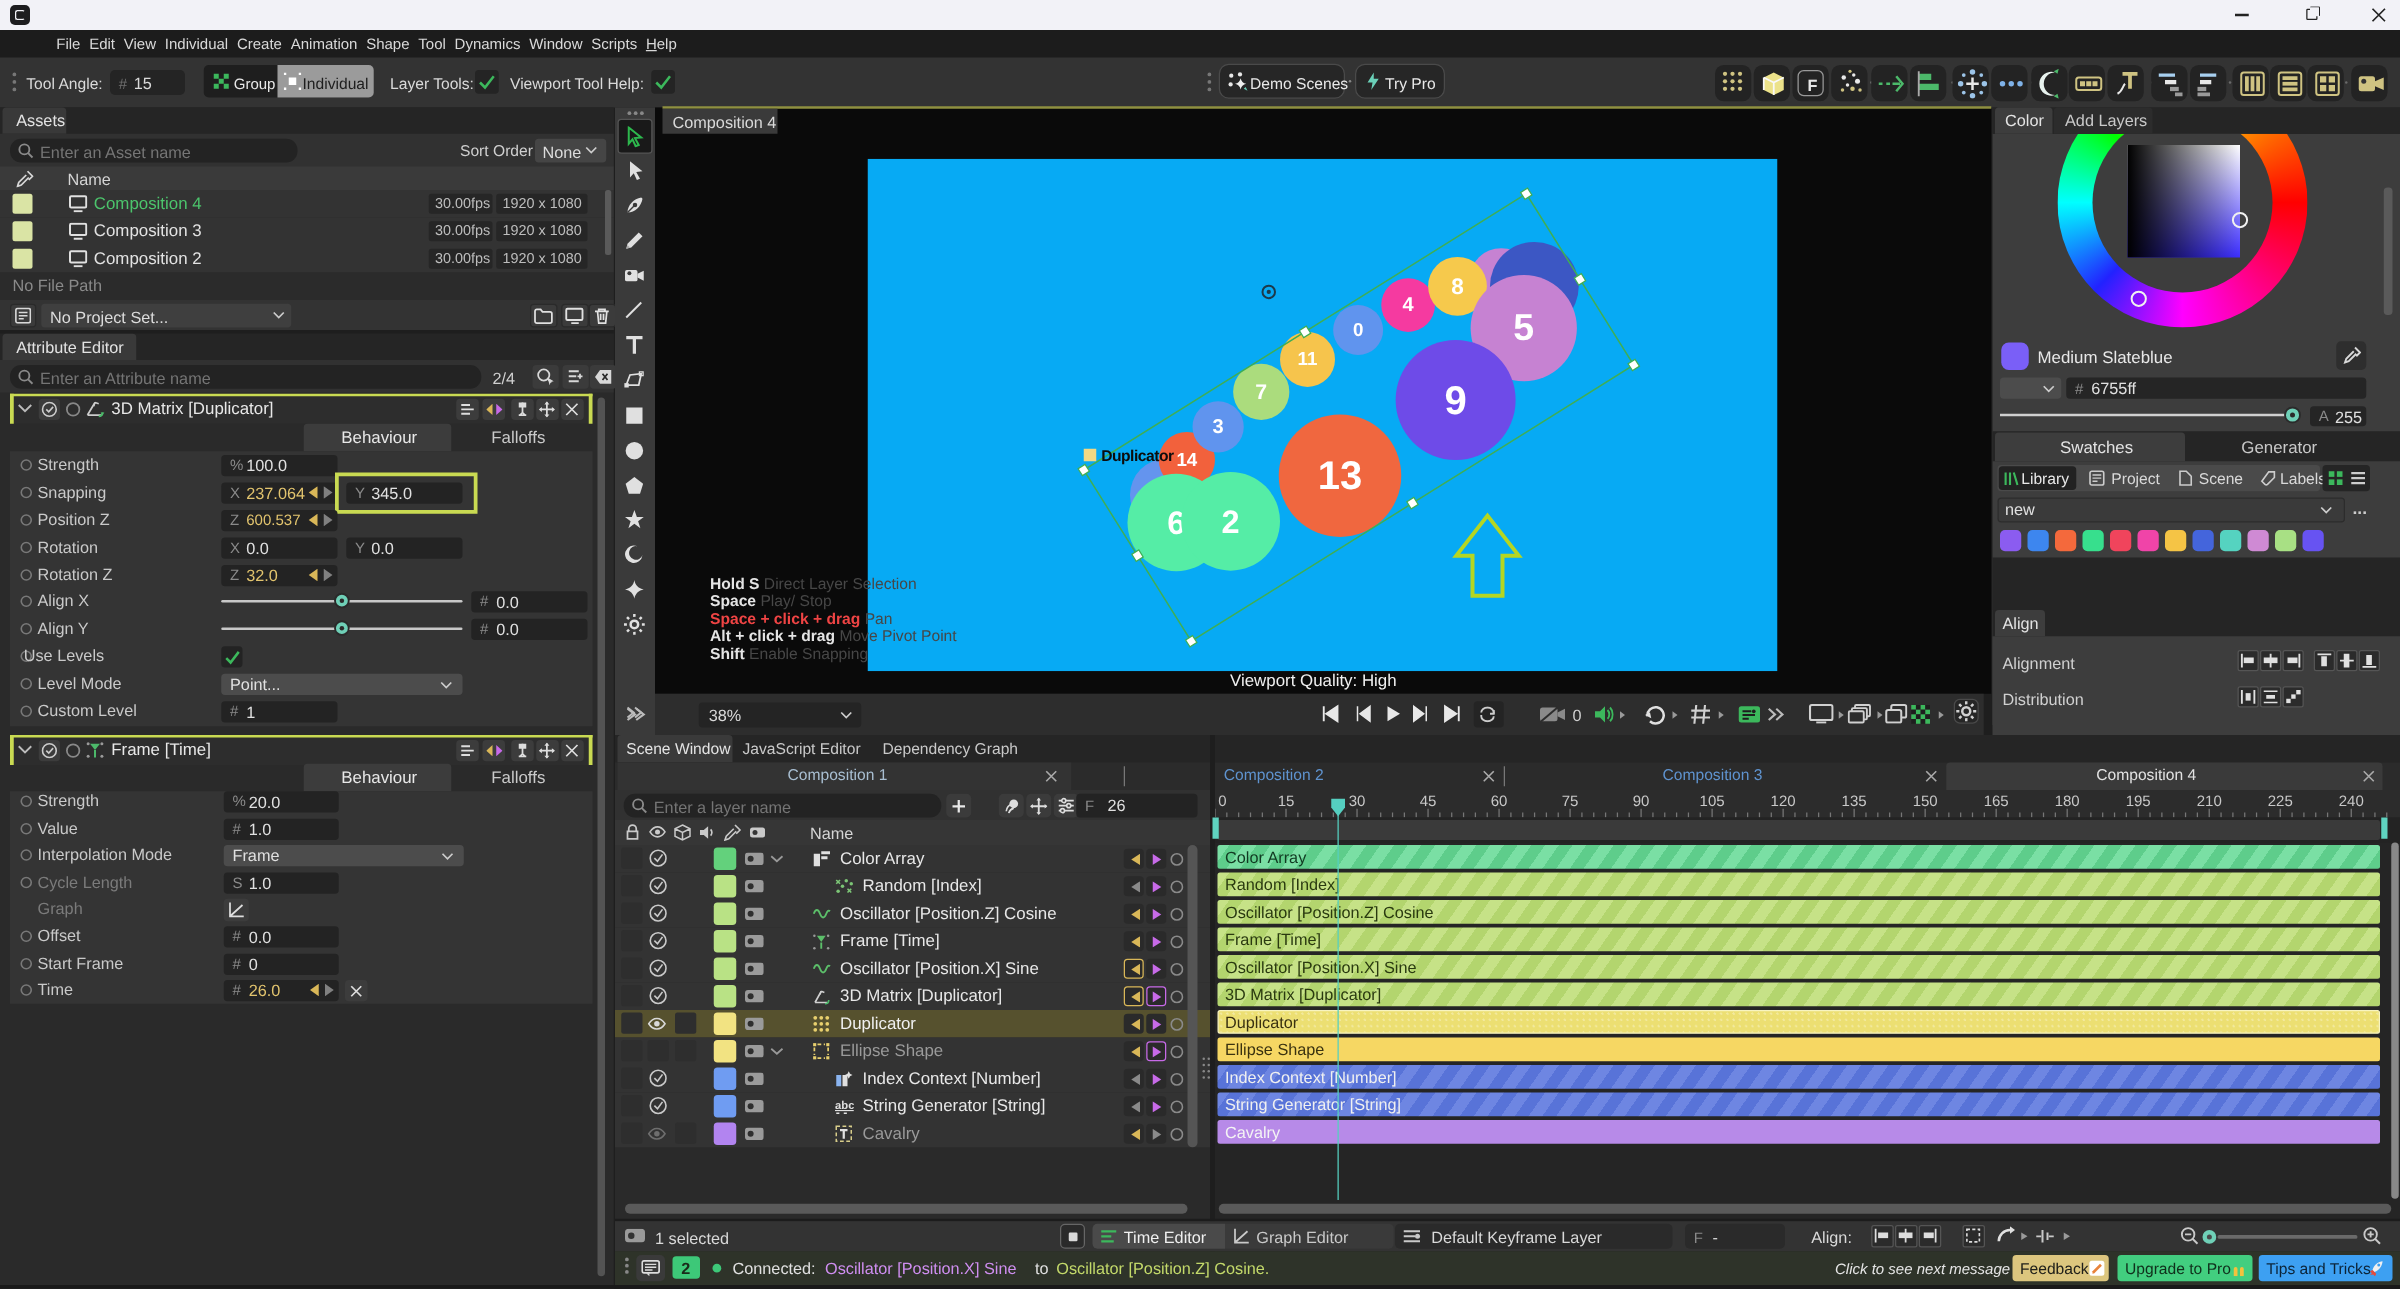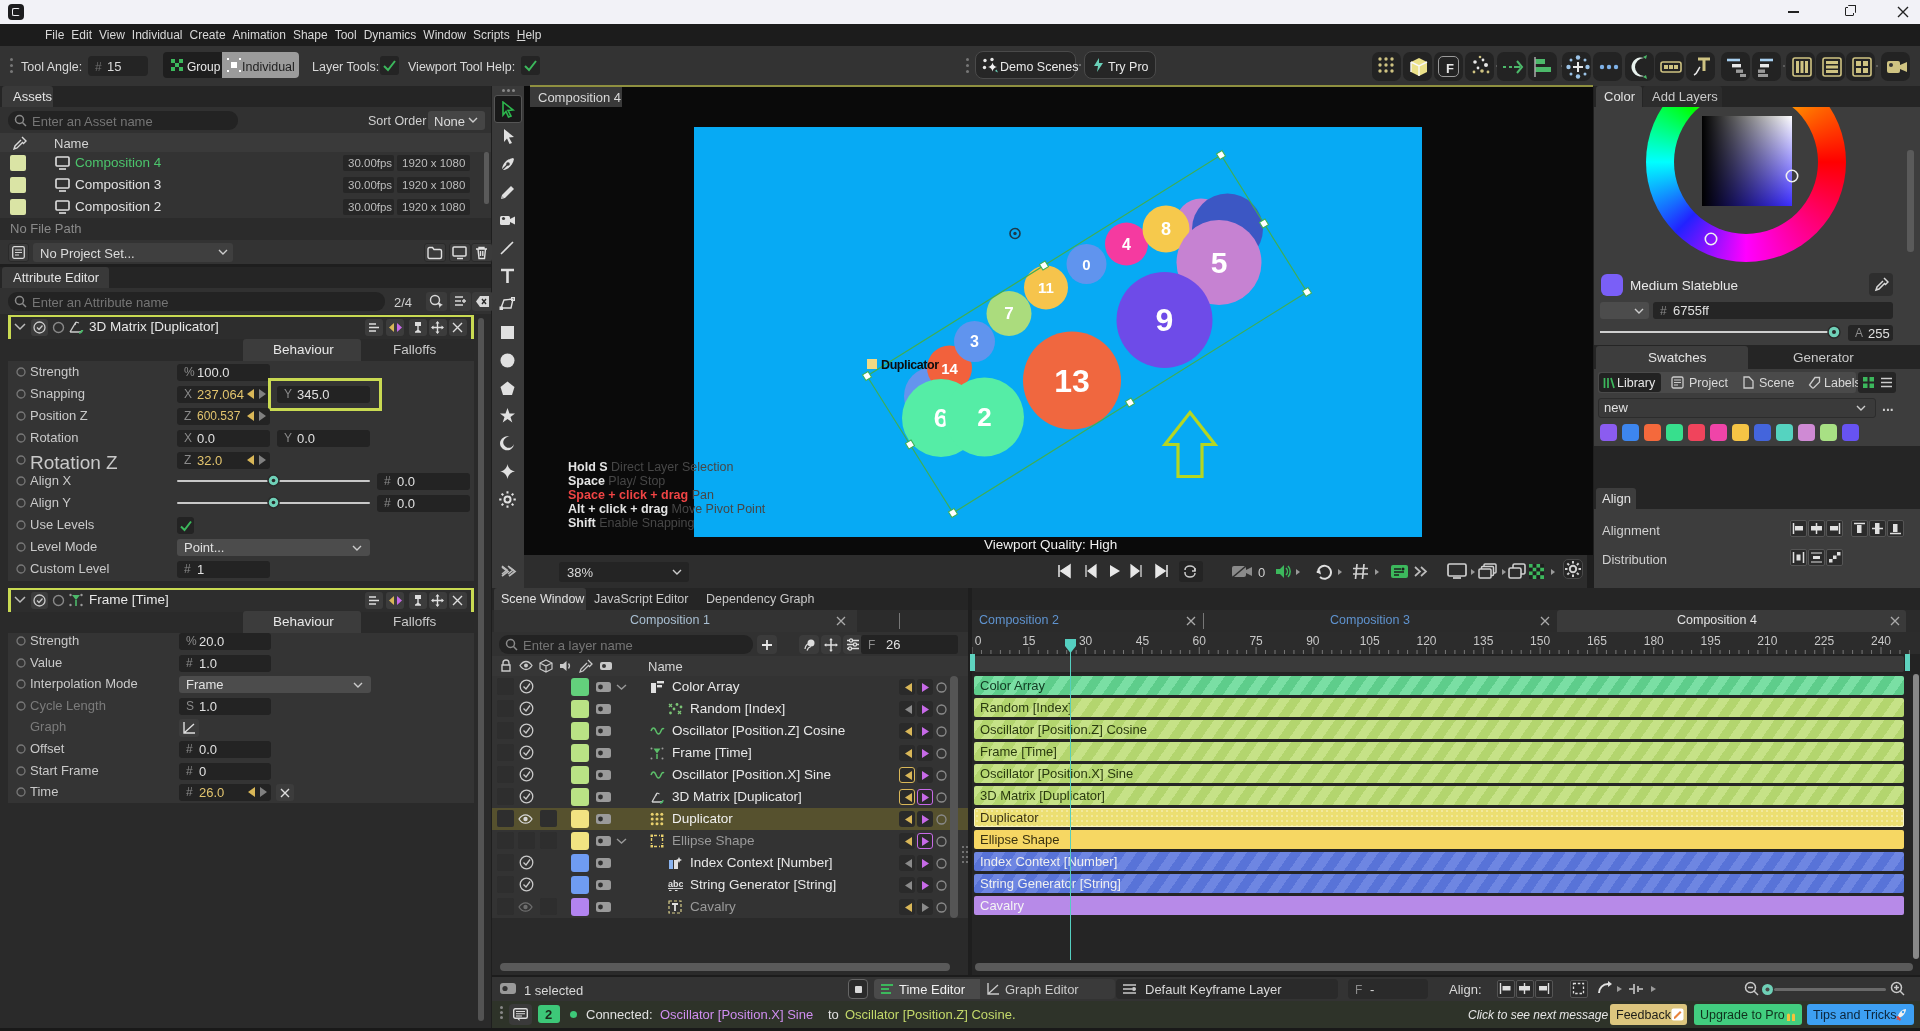--- a/index.html
+++ b/index.html
@@ -451,21 +451,21 @@
 <div class="tx" style="left:30px;top:430px;font-size:13px;color:#c9c9c9;font-weight:400;">Rotation</div>
 <div class="abs" style="left:177px;top:430px;width:93px;height:17px;background:#232323;border-radius:3px;"></div>
 <div class="tx" style="left:184px;top:431px;font-size:12px;color:#8a8a8a;font-weight:400;">X</div>
 <div class="tx" style="left:197px;top:431px;font-size:13px;color:#e0e0e0;font-weight:400;">0.0</div>
 <div class="abs" style="left:277px;top:430px;width:93px;height:17px;background:#232323;border-radius:3px;"></div>
 <div class="tx" style="left:284px;top:431px;font-size:12px;color:#8a8a8a;font-weight:400;">Y</div>
 <div class="tx" style="left:297px;top:431px;font-size:13px;color:#e0e0e0;font-weight:400;">0.0</div>
 <svg class="abs" style="left:16px;top:455px" width="10" height="10">
       <circle cx="5" cy="5" r="4" fill="none" stroke="#787878" stroke-width="1.3"></circle>
     </svg>
-<div class="tx" style="left:30px;top:452px;font-size:19px;color:#c9c9c9;font-weight:400;">Rotation Z</div>
+<div class="tx" style="left:30px;top:452px;font-size:13px;color:#c9c9c9;font-weight:400;">Rotation Z</div>
 <div class="abs" style="left:177px;top:452px;width:93px;height:17px;background:#232323;border-radius:3px;"></div>
 <div class="tx" style="left:184px;top:453px;font-size:12px;color:#8a8a8a;font-weight:400;">Z</div>
 <div class="tx" style="left:197px;top:453px;font-size:13px;color:#e2c46e;font-weight:400;">32.0</div>
 <svg class="abs" style="left:246px;top:455px" width="22" height="10">
       <path d="M8 0 v10 l-7 -5 Z" fill="#d9b758"></path>
       <path d="M13 0 v10 l7 -5 Z" fill="#808080"></path>
     </svg>
 <svg class="abs" style="left:16px;top:476px" width="10" height="10">
       <circle cx="5" cy="5" r="4" fill="none" stroke="#787878" stroke-width="1.3"></circle>
     </svg>
@@ -486,21 +486,21 @@
 <svg class="abs" style="left:267px;top:496px" width="13" height="13">
       <circle cx="6.5" cy="6.5" r="5.5" fill="#6fd0b7" stroke="#2a2a2a" stroke-width="1.5"></circle>
       <circle cx="6.5" cy="6.5" r="1.8" fill="#2a2a2a"></circle>
     </svg>
 <div class="abs" style="left:377px;top:495px;width:93px;height:17px;background:#232323;border-radius:3px;"></div>
 <div class="tx" style="left:384px;top:496px;font-size:12px;color:#8a8a8a;font-weight:400;">#</div>
 <div class="tx" style="left:397px;top:496px;font-size:13px;color:#e0e0e0;font-weight:400;">0.0</div>
 <svg class="abs" style="left:16px;top:520px" width="10" height="10">
       <circle cx="5" cy="5" r="4" fill="none" stroke="#787878" stroke-width="1.3"></circle>
     </svg>
-<div class="tx" style="left:30px;top:517px;font-size:13px;color:#c9c9c9;font-weight:400;">Use Levels</div>
+<div class="tx" style="left:19px;top:517px;font-size:13px;color:#c9c9c9;font-weight:400;">Use Levels</div>
 <div class="abs" style="left:177px;top:517px;width:17px;height:17px;background:#232323;border-radius:3px;"></div>
 <svg class="abs" style="left:179px;top:519px" width="14" height="14">
       <path d="M2 7.5 L5.5 11 L12 2.5" stroke="#3cb85c" stroke-width="2" fill="none"></path>
     </svg>
 <svg class="abs" style="left:16px;top:542px" width="10" height="10">
       <circle cx="5" cy="5" r="4" fill="none" stroke="#787878" stroke-width="1.3"></circle>
     </svg>
 <div class="tx" style="left:30px;top:539px;font-size:13px;color:#c9c9c9;font-weight:400;">Level Mode</div>
 <div class="abs" style="left:177px;top:539px;width:193px;height:17px;background:#4c4c4c;border-radius:3px;"></div>
 <div class="tx" style="left:184px;top:540px;font-size:13px;color:#e0e0e0;font-weight:400;">Point...</div>

